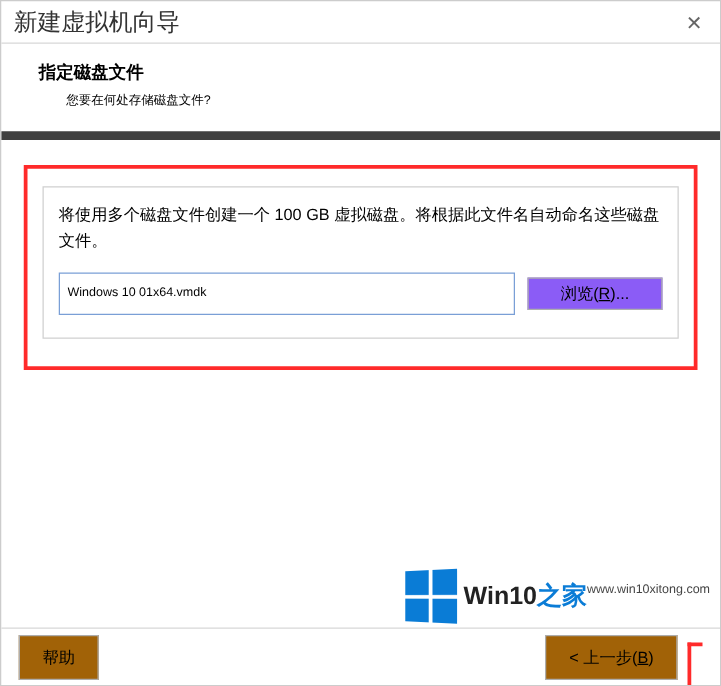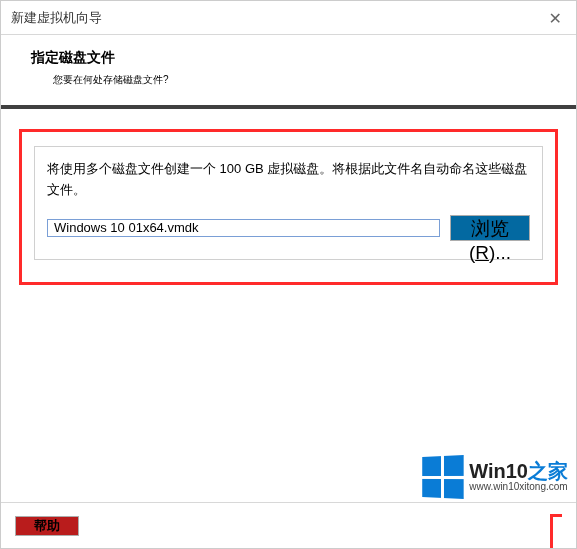--- a/index.html
+++ b/index.html
@@ -14,33 +14,33 @@
   border: 1px solid #ccc;
 }
 .titlebar {
   height: 34px;
   display: flex;
   align-items: center;
   padding: 0 10px;
   border-bottom: 1px solid #d8d8d8;
   position: relative;
 }
-.titlebar-title { color: #333; font-size: 13px; }
+.titlebar-title { color: #333; font-size: 19px; }
 .close-x {
   position: absolute;
   right: 14px;
   top: 8px;
   font-size: 16px;
   color: #666;
   font-family: Arial, sans-serif;
   cursor: pointer;
 }
 .header-area {
   padding: 14px 30px 18px 30px;
-  border-bottom: 4px solid #404040;
+  border-bottom: 7px solid #404040;
 }
 .header-title { font-weight: bold; font-size: 14px; color: #000; margin-bottom: 6px; }
 .header-sub { font-size: 10px; color: #000; margin-left: 22px; }
 .body-area { padding: 20px 18px; }
 .highlight-box {
   border: 3px solid #ff2a2a;
   padding: 14px 12px 22px 12px;
   position: relative;
 }
 fieldset {
@@ -52,57 +52,56 @@
   padding: 0 4px;
   font-size: 13px;
   color: #000;
   margin-left: 6px;
 }
 .fd-inner { padding: 10px 12px 18px 12px; }
 .desc-text { font-size: 13px; color: #000; line-height: 1.6; margin-bottom: 14px; margin-top: 2px; }
 .input-row { display: flex; gap: 10px; align-items: center; }
 .text-input {
   flex: 1;
-  height: 18px;
+  height: 34px;
   border: 1px solid #7a9fd6;
   padding: 0 6px;
-  font-size: 13px;
+  font-size: 10px;
   font-family: inherit;
   outline: none;
   background: #fff;
 }
 .browse-btn {
-  width: 80px;
+  width: 108px;
   height: 26px;
   border: 1px solid #adadad;
-  background: #0369a1;
-  font-size: 19px;
+  background: #8b5cf6;
+  font-size: 13px;
   font-family: inherit;
   cursor: pointer;
 }
 .button-bar {
   position: absolute;
   left: 0;
   bottom: 0;
   width: 100%;
   border-top: 1px solid #d8d8d8;
   height: 46px;
   display: flex;
   align-items: center;
   padding: 0 14px;
 }
 .btn {
-  height: 20px;
+  height: 36px;
   border: 1px solid #adadad;
-  background: #b91c1c;
+  background: #a16207;
   font-size: 13px;
   font-family: inherit;
   padding: 0 18px;
   cursor: pointer;
-  font-weight: bold;
 }
 .spacer { flex: 1; }
 .next-red-edge {
   width: 12px;
   height: 36px;
   border-left: 3px solid #ff2a2a;
   border-top: 3px solid #ff2a2a;
   margin-left: 8px;
   margin-top: 4px;
   align-self: flex-end;
@@ -119,21 +118,21 @@
 }
 .win-logo {
   width: 42px; height: 42px;
   display: grid;
   grid-template-columns: 1fr 1fr;
   grid-template-rows: 1fr 1fr;
   gap: 3px;
   transform: perspective(80px) rotateY(-10deg);
 }
 .win-logo div { background: #0a7cd6; }
-.wm-text { display: flex; flex-direction: column; line-height: 1.05; }
+.wm-text { display: flex; line-height: 1.05; text-align: right; }
 .wm-top { font-size: 20px; font-weight: bold; color: #222; }
 .wm-top .accent { color: #0a7cd6; }
 .wm-url { font-size: 10px; color: #444; }
 .u { text-decoration: underline; }
 </style>
 </head>
 <body>
 
 <div class="titlebar">
   <span class="titlebar-title">新建虚拟机向导</span>
@@ -168,14 +167,15 @@
     </div>
   <div class="wm-text">
     <div class="wm-top"><span>Win10</span><span class="accent">之家</span></div>
     <div class="wm-url">www.win10xitong.com</div>
   </div>
 </div>
 
 <div class="button-bar">
   <button class="btn">帮助</button>
   <div class="spacer"></div>
+  <button class="btn"><span>&lt; 上一步(</span><span class="u">B</span><span>)</span></button>
   <div class="next-red-edge"></div>
 </div>
 
 </body></html>

